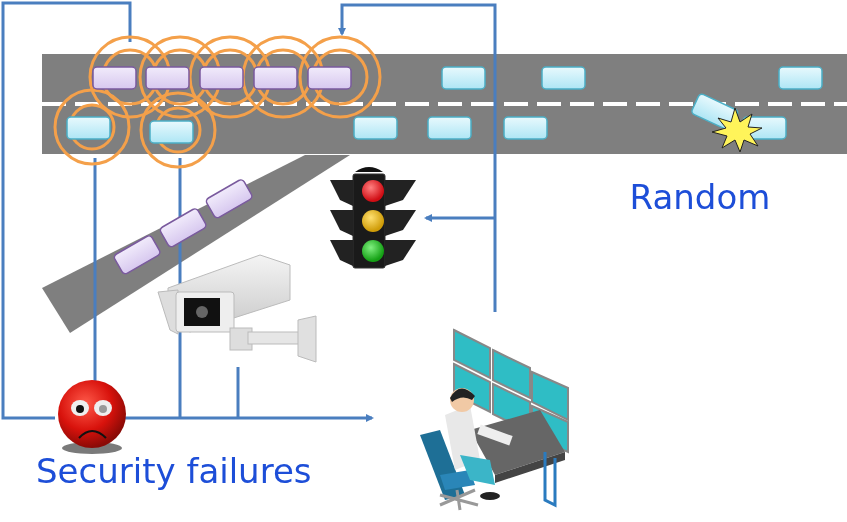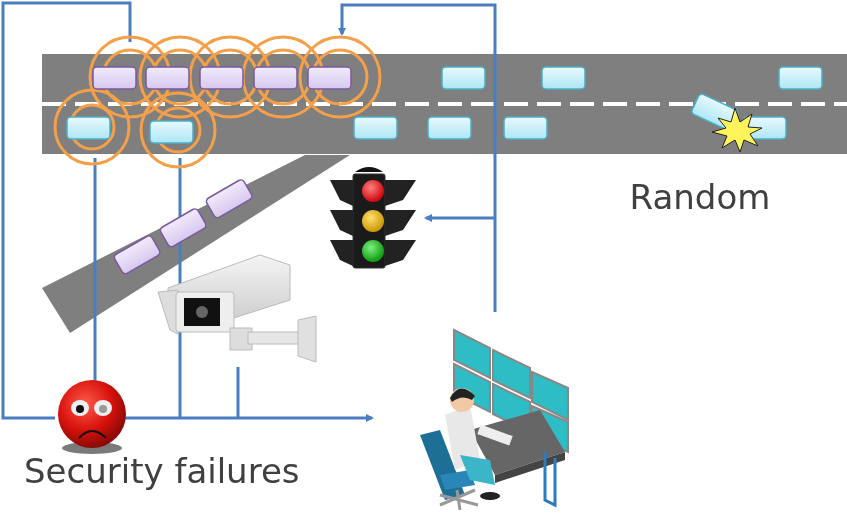--- a/index.html
+++ b/index.html
@@ -1,20 +1,20 @@
 <!DOCTYPE html>
 <html><head>
 <meta charset="utf-8">
 <style>
   html,body{margin:0;padding:0;background:#ffffff;}
   #stage{position:relative;width:847px;height:522px;overflow:hidden;background:#fff;}
   svg{position:absolute;left:0;top:0;}
-  .label{position:absolute;font-family:"DejaVu Sans","Liberation Sans",sans-serif;color:#404040;font-size:34px;line-height:40px;text-align:center;}
+  .label{position:absolute;font-family:"DejaVu Sans","Liberation Sans",sans-serif;color:#1d4ed8;font-size:34px;line-height:40px;text-align:center;}
   #lbl-random{left:560px;top:177px;width:280px;}
-  #lbl-security{left:24px;top:451px;width:330px;text-align:left;}
+  #lbl-security{left:36px;top:451px;width:330px;text-align:left;}
 </style>
 </head>
 <body>
 
 <div id="stage">
 <svg width="847" height="522" viewBox="0 0 847 522">
   <defs>
     <linearGradient id="gPurple" x1="0" y1="0" x2="0" y2="1">
       <stop offset="0" stop-color="#f1ebfb"></stop>
           <stop offset="1" stop-color="#d7c8ef"></stop>

